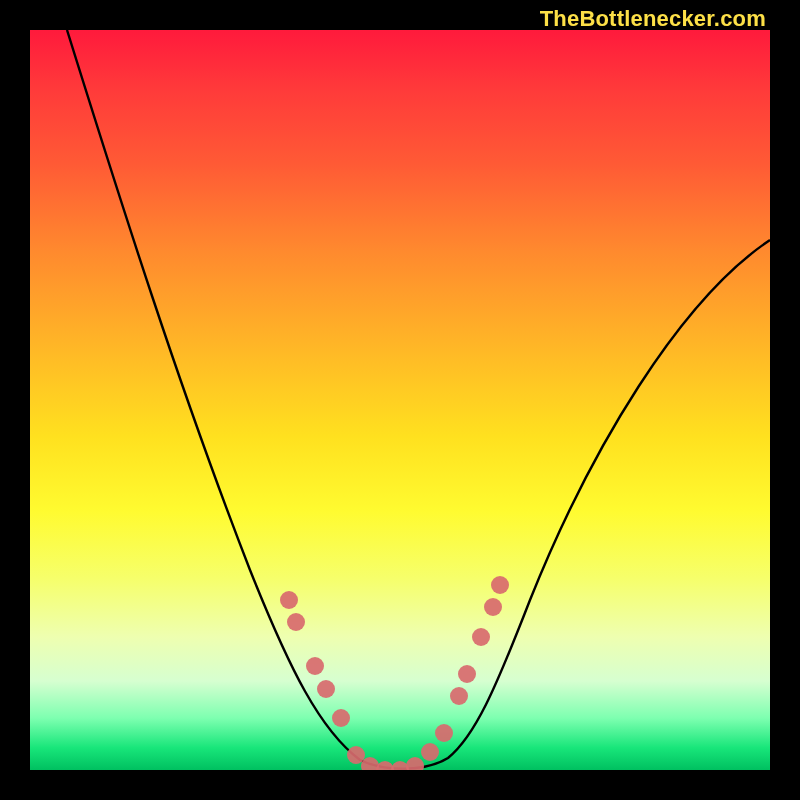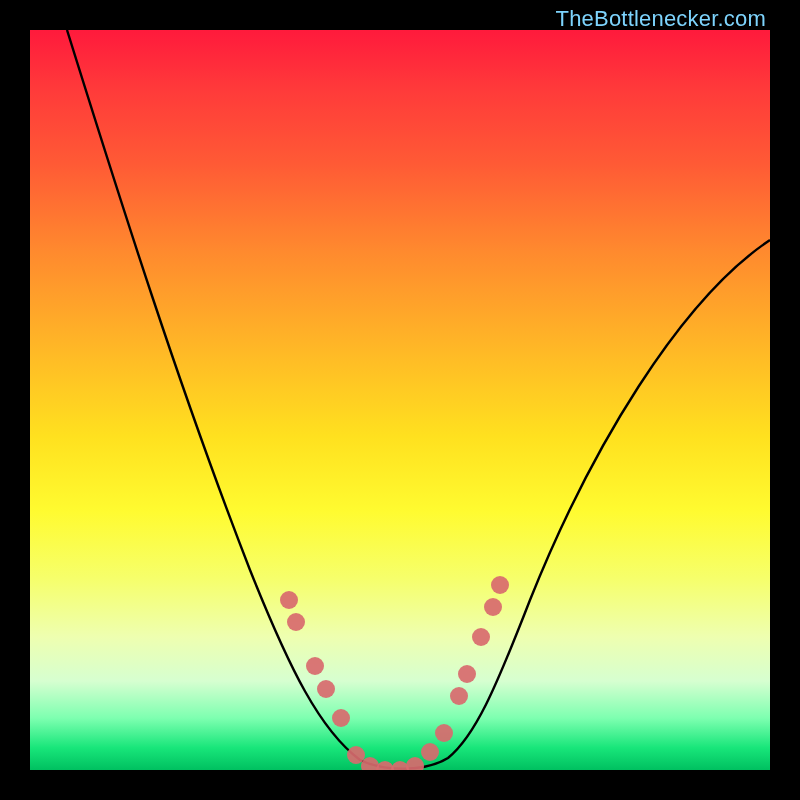--- a/index.html
+++ b/index.html
@@ -12,21 +12,21 @@
           #ff8a2e 30%,
           #ffb427 42%,
           #ffe11f 55%,
           #fffb30 65%,
           #f6ff6a 74%,
           #eeffb0 82%,
           #d6ffd0 88%,
           #7dffb0 93%,
           #18e67a 97%,
           #00c060 100%)}
-  .watermark{position:absolute;top:6px;right:34px;color:#7dd3fc;font-size:22px;font-weight:400;letter-spacing:.2px}
+  .watermark{position:absolute;top:6px;right:34px;color:#fde047;font-size:22px;font-weight:700;letter-spacing:.2px}
   svg.curve{position:absolute;left:30px;top:30px;width:740px;height:740px}
   .pt{fill:#d86a6e;opacity:.92}
 </style>
 </head>
 <body>
 
 <div class="frame">
   <div class="plot"></div>
 
   <svg class="curve" viewBox="0 0 740 740" preserveAspectRatio="none">

